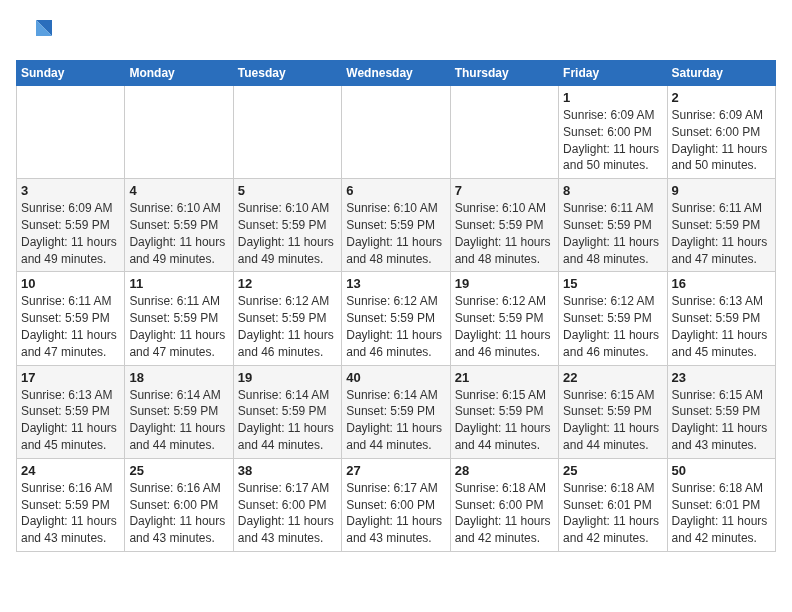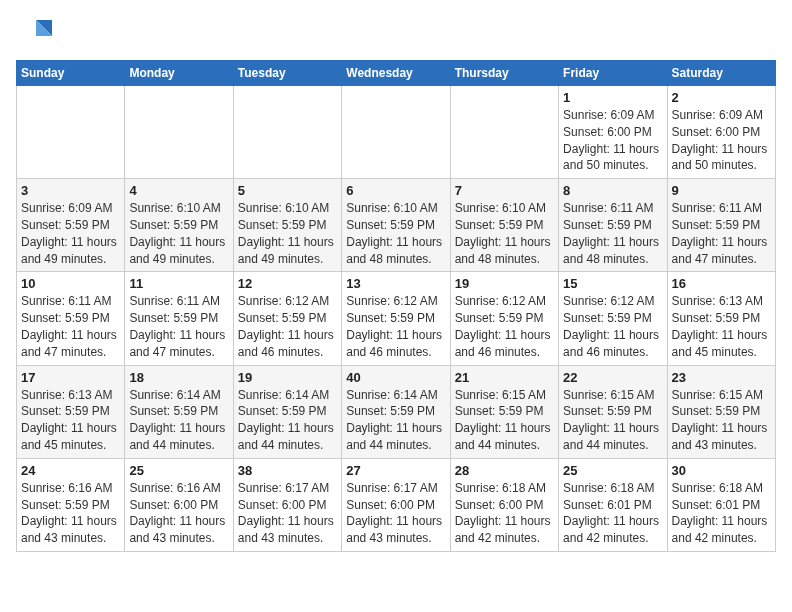--- a/index.html
+++ b/index.html
@@ -279,20 +279,20 @@
 Sunset: 6:00 PM
 Daylight: 11 hours and 42 minutes.</div>
         </td>
         <td>
           <span class="day-num">25</span>
           <div class="day-info" style="white-space: pre-line;">Sunrise: 6:18 AM
 Sunset: 6:01 PM
 Daylight: 11 hours and 42 minutes.</div>
         </td>
         <td>
-          <span class="day-num">30</span>
+          <span class="day-num">50</span>
           <div class="day-info" style="white-space: pre-line;">Sunrise: 6:18 AM
 Sunset: 6:01 PM
 Daylight: 11 hours and 42 minutes.</div>
         </td>
       </tr>
     </tbody>
 </table>
 
 </body></html>

